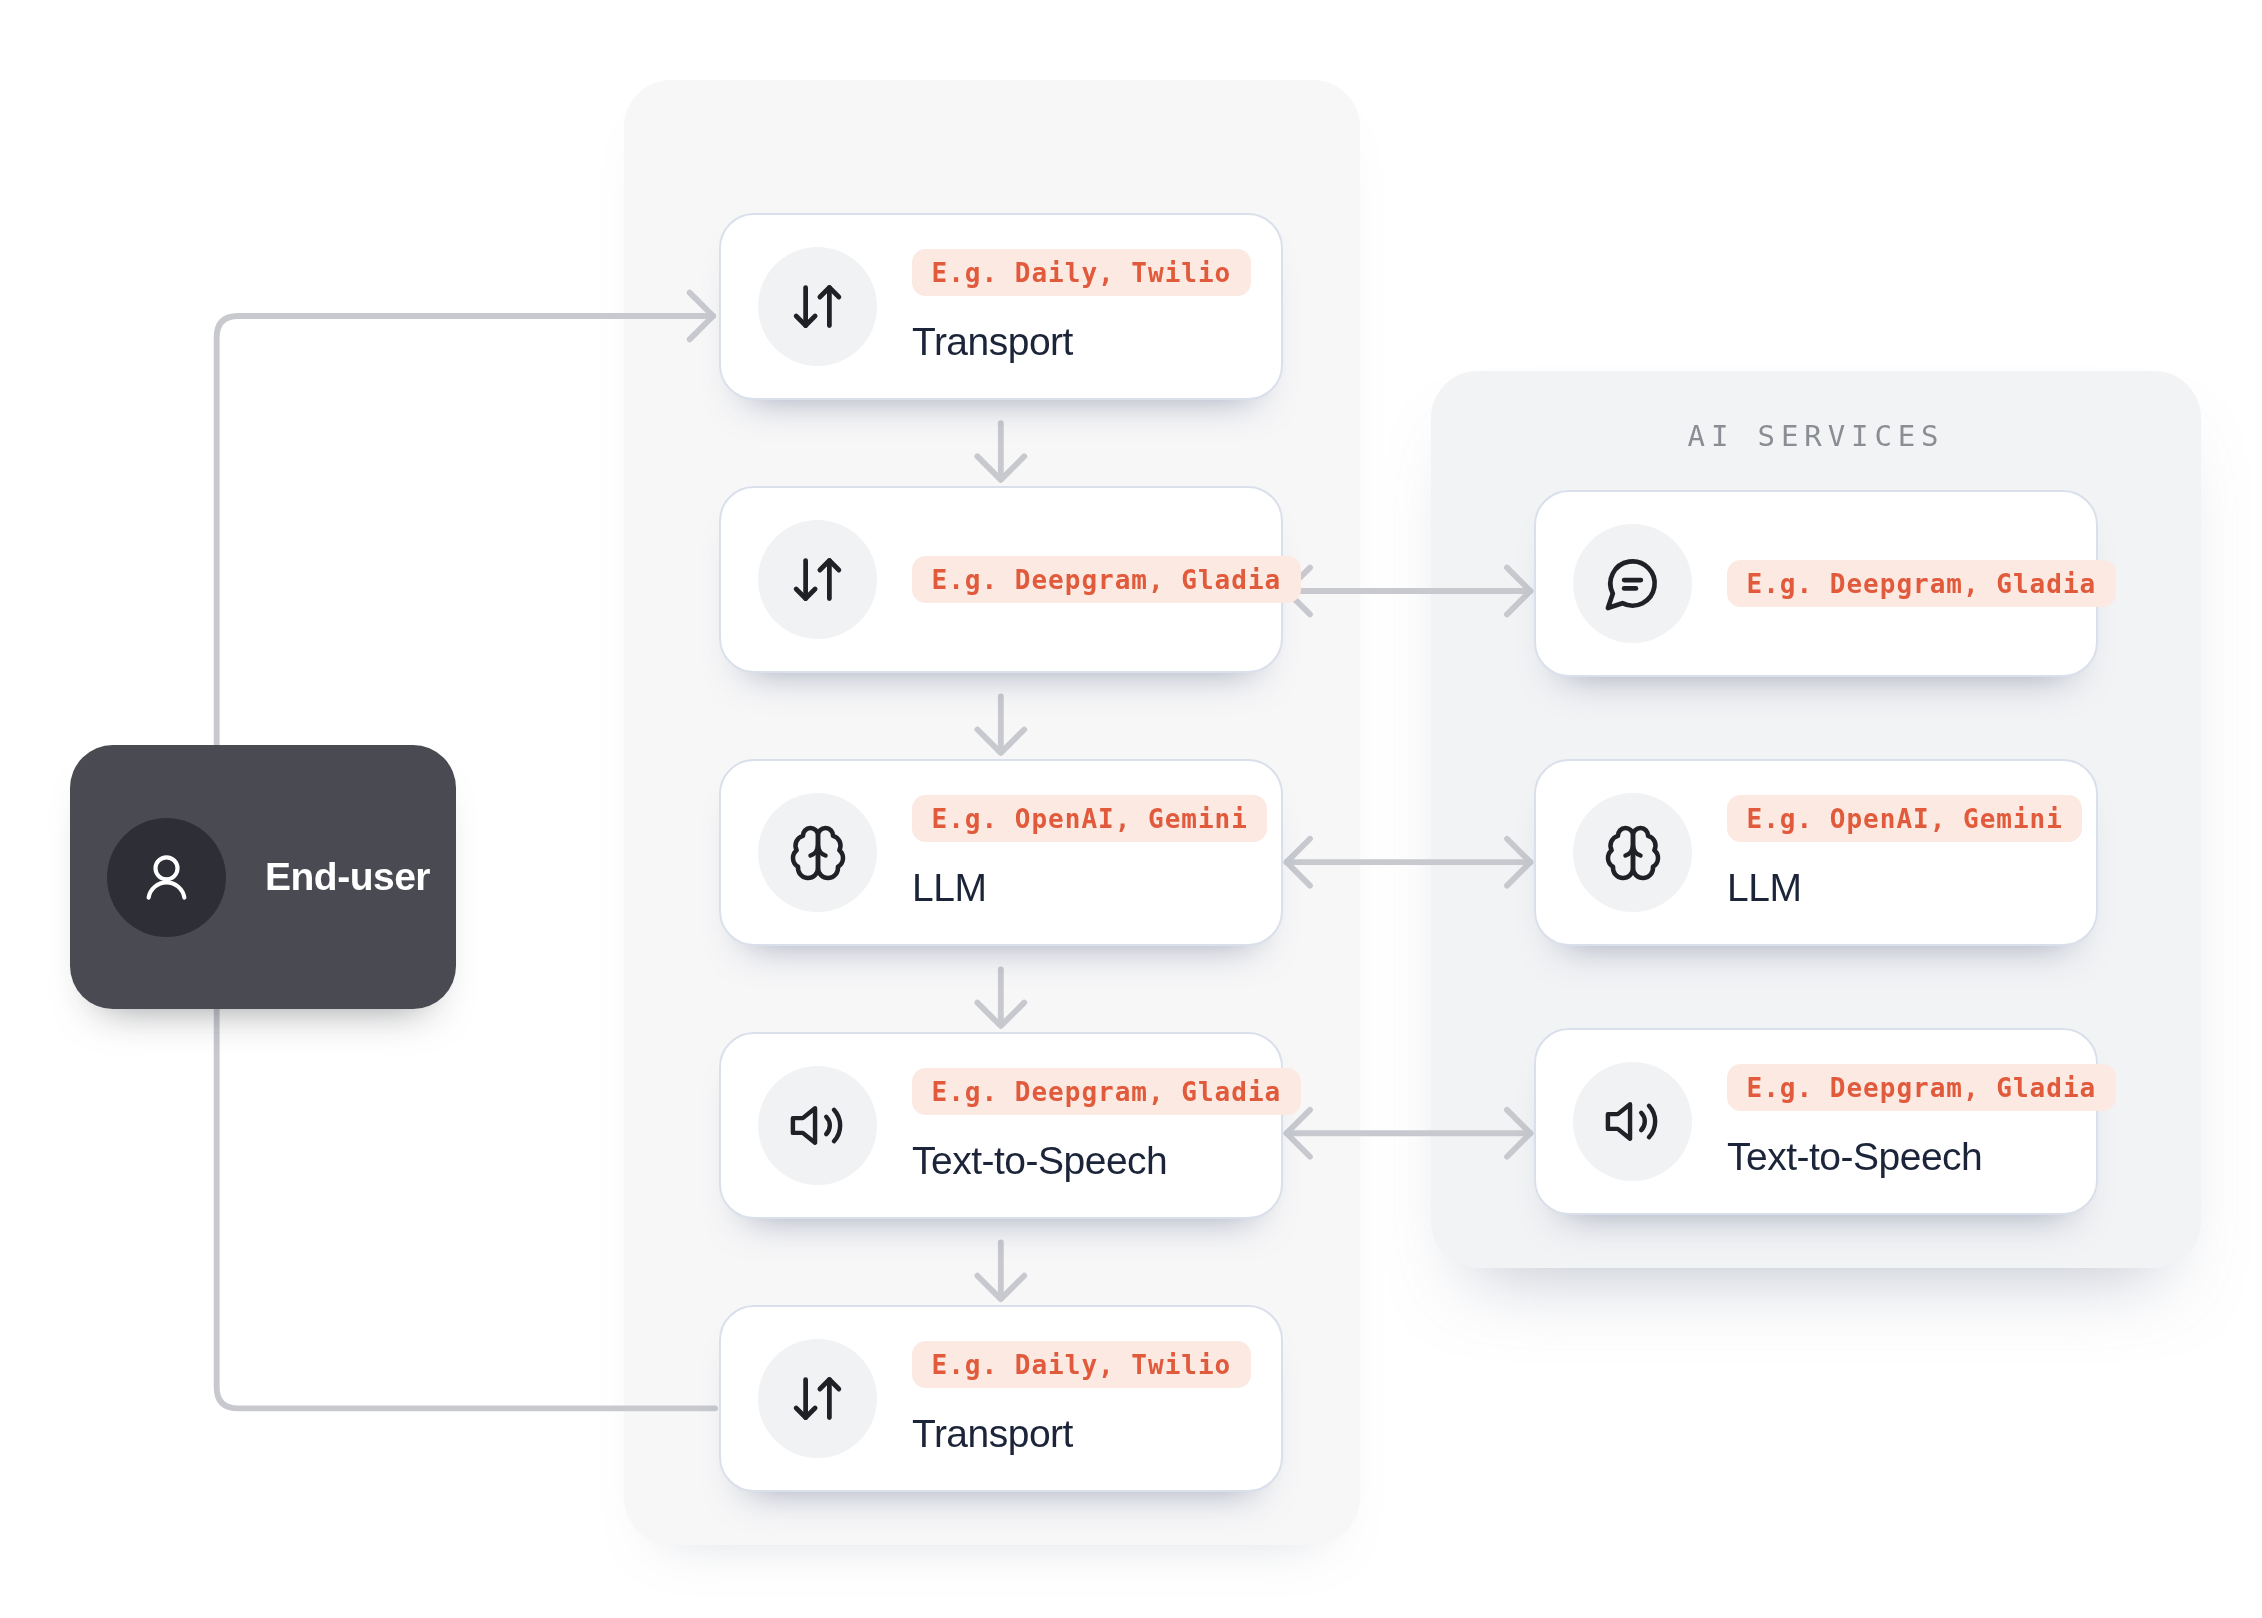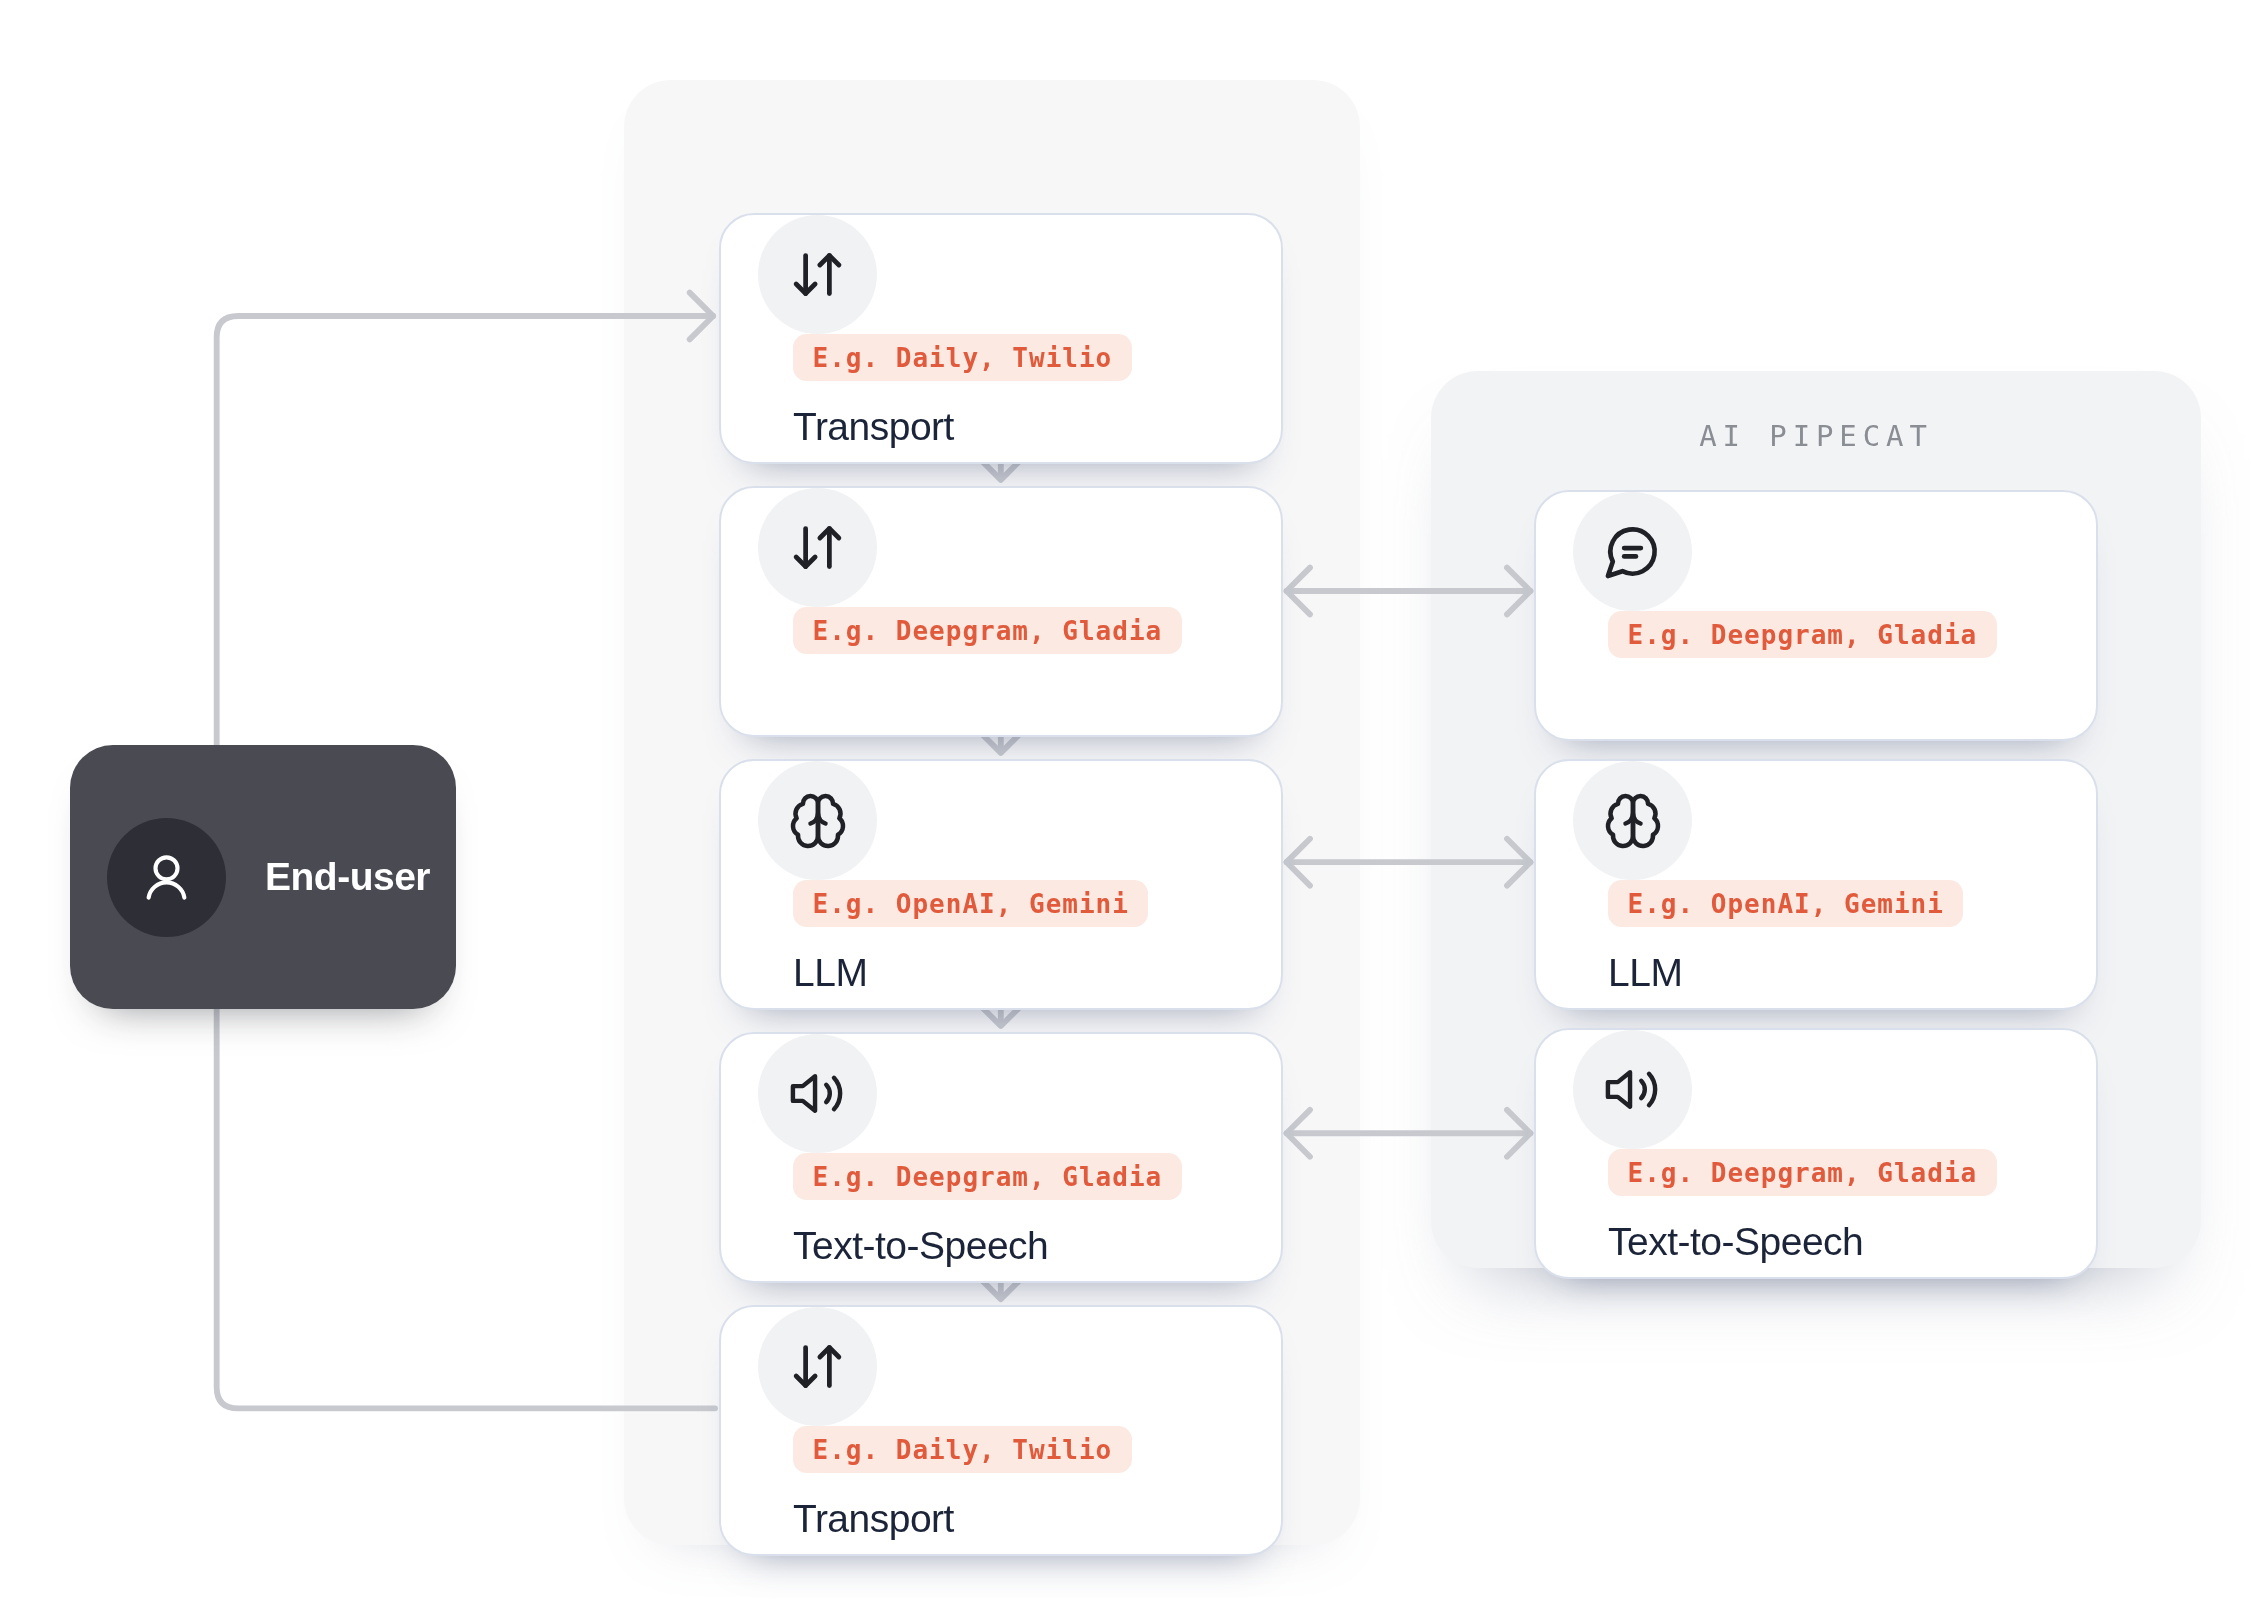--- a/index.html
+++ b/index.html
@@ -18,24 +18,24 @@
     color:#8a8d93;white-space:nowrap;}
   .panel-title-bot{left:624px;width:736px;top:135px;}
   .panel-title-ai{left:1431px;width:770px;top:419px;}
 
   
   .connectors{position:absolute;left:0;top:0;z-index:1;}
   .connectors path{fill:none;stroke:#c7c9cf;stroke-width:6;
     stroke-linecap:round;stroke-linejoin:round;}
 
   
-  .card{position:absolute;width:564px;height:251px;background:#ffffff;
+  .card{position:absolute;width:564px;height:187px;background:#ffffff;
     border:2px solid #dae0eb;border-radius:35px;box-sizing:border-box;
-    display:flex;align-items:flex-start;padding-left:37px;z-index:2;
-    box-shadow:0 25px 39px -29px rgba(45,60,100,.5);flex-direction:column;}
+    display:flex;align-items:center;padding-left:37px;z-index:2;
+    box-shadow:0 25px 39px -29px rgba(45,60,100,.5);}
   .icon-circle{width:119px;height:119px;border-radius:50%;background:#f1f2f4;
     display:flex;align-items:center;justify-content:center;flex:0 0 auto;}
   .icon-circle svg{stroke:#1f2126;fill:none;stroke-linecap:round;stroke-linejoin:round;}
   .card-body{margin-left:35px;display:flex;flex-direction:column;gap:23.4px;}
   .badge{font-family:"DejaVu Sans Mono",monospace;font-weight:700;font-size:26px;
     line-height:26px;color:#e05a3b;background:#fbe9e2;border-radius:13.7px;
     padding:10.7px 19.5px;align-self:flex-start;letter-spacing:1px;white-space:nowrap;}
   .card-title{font-size:39px;font-weight:400;color:#1b2438;letter-spacing:-0.5px;}
   .card-title:empty{display:none;}
 
@@ -58,21 +58,21 @@
     letter-spacing:-0.5px;}
 </style>
 </head>
 <body>
 
 <div class="canvas">
 
   <div class="panel panel-bot"></div>
   <div class="panel panel-ai"></div>
 
-  <div class="panel-title panel-title-ai">AI PIPECAT</div>
+  <div class="panel-title panel-title-ai">AI SERVICES</div>
 
   <svg class="connectors" width="2263" height="1619" viewBox="0 0 2320 1660">
 
     <path d="M222 766 V346 Q222 324 244 324 H731"></path>
     <path d="M707 300 L731 324 L707 348"></path>
 
     <path d="M733 1444 H244 Q222 1444 222 1422 V992"></path>
     <path d="M198 1016 L222 992 L246 1016"></path>
 
     <path d="M1026 434 V490"></path>

